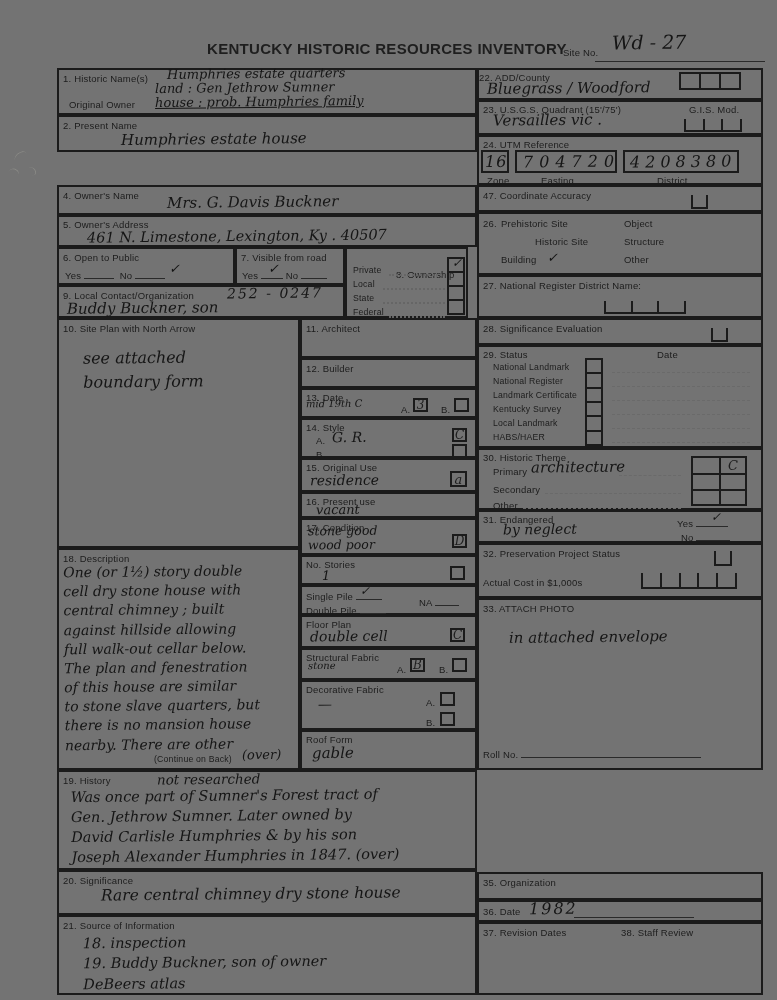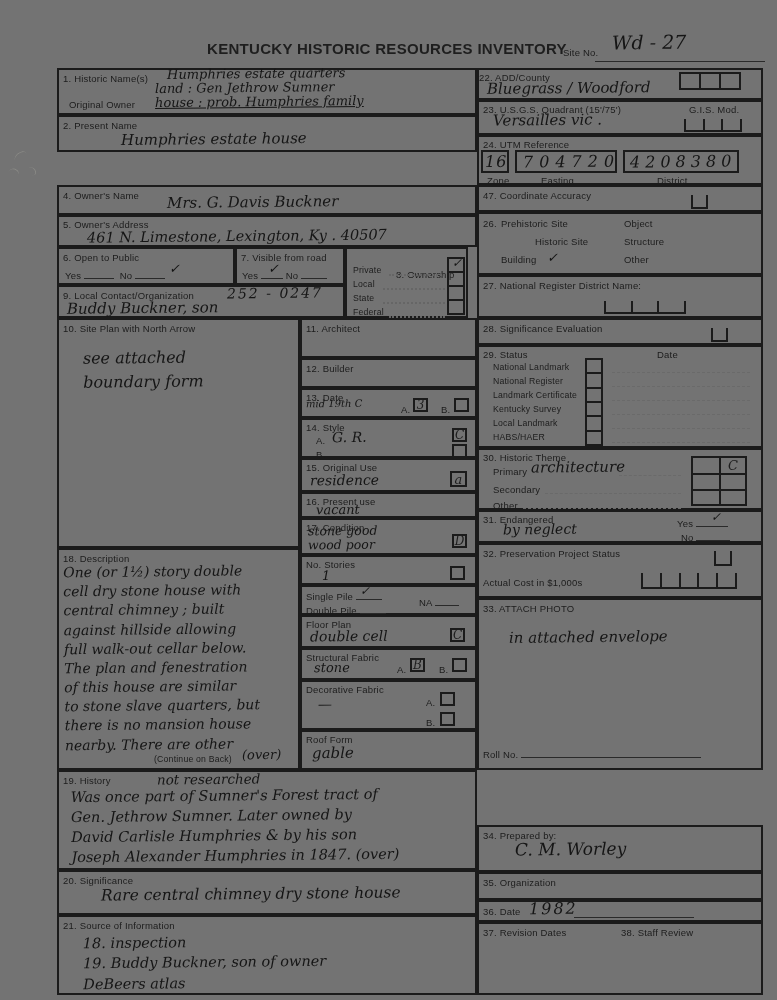--- a/index.html
+++ b/index.html
@@ -160,21 +160,21 @@
     <div class="lbl" style="left:117px;top:9px;"><span>NA</span> <span class="bl" style="width:24px;"></span></div>
     <div class="lbl" style="left:4px;top:17px;"><span>Double Pile</span> <span class="bl" style="width:26px;"></span></div>
   </div>
   <div class="box" style="left:300px;top:615px;width:177px;height:33px;">
     <div class="lbl" style="left:4px;top:2px;">Floor Plan</div>
     <div class="hw" style="left:8px;top:11px;font-size:14px;">double cell</div>
     <div class="cb" style="left:148px;top:11px;">C</div>
   </div>
   <div class="box" style="left:300px;top:648px;width:177px;height:32px;">
     <div class="lbl" style="left:4px;top:2px;text-align:right;">Structural Fabric</div>
-    <div class="hw" style="left:12px;top:10px;font-size:13px;">stone</div>
+    <div class="hw" style="left:6px;top:10px;font-size:10px;">stone</div>
     <div class="lbl" style="left:95px;top:14px;">A.</div>
     <div class="cb" style="left:108px;top:8px;">B</div>
     <div class="lbl" style="left:137px;top:14px;">B.</div>
     <div class="cb" style="left:150px;top:8px;"></div>
   </div>
   <div class="box" style="left:300px;top:680px;width:177px;height:50px;">
     <div class="lbl" style="left:4px;top:2px;">Decorative Fabric</div>
     <div class="hw" style="left:16px;top:14px;font-size:14px;">—</div>
     <div class="lbl" style="left:124px;top:15px;">A.</div>
     <div class="cb" style="left:138px;top:10px;"></div>
@@ -361,24 +361,20 @@
       </div>
   </div>
 
   <div class="box" style="left:477px;top:598px;width:286px;height:172px;">
     <div class="lbl" style="left:4px;top:3px;">33. ATTACH PHOTO</div>
     <div class="hw" style="left:30px;top:28px;font-size:15px;">in attached envelope</div>
     <div class="lbl" style="left:4px;top:148px;"><span>Roll No.</span> <span class="bl" style="width:180px;"></span></div>
   </div>
 
 
-  <div class="box" style="left:477px;top:825px;width:286px;height:47px;">
-    <div class="lbl" style="left:4px;top:3px;">34. Prepared by:</div>
-    <div class="hw" style="left:36px;top:12px;font-size:17px;">C. M. Worley</div>
-  </div>
 
   <div class="box" style="left:477px;top:872px;width:286px;height:28px;">
     <div class="lbl" style="left:4px;top:3px;">35. Organization</div>
   </div>
 
   <div class="box" style="left:477px;top:900px;width:286px;height:22px;">
     <div class="lbl" style="left:4px;top:4px;">36. Date</div>
     <div class="hw" style="left:50px;top:-3px;font-size:16px;letter-spacing:2px;">1982</div>
     <div class="solidline" style="left:95px;top:14px;width:120px;"></div>
   </div>

